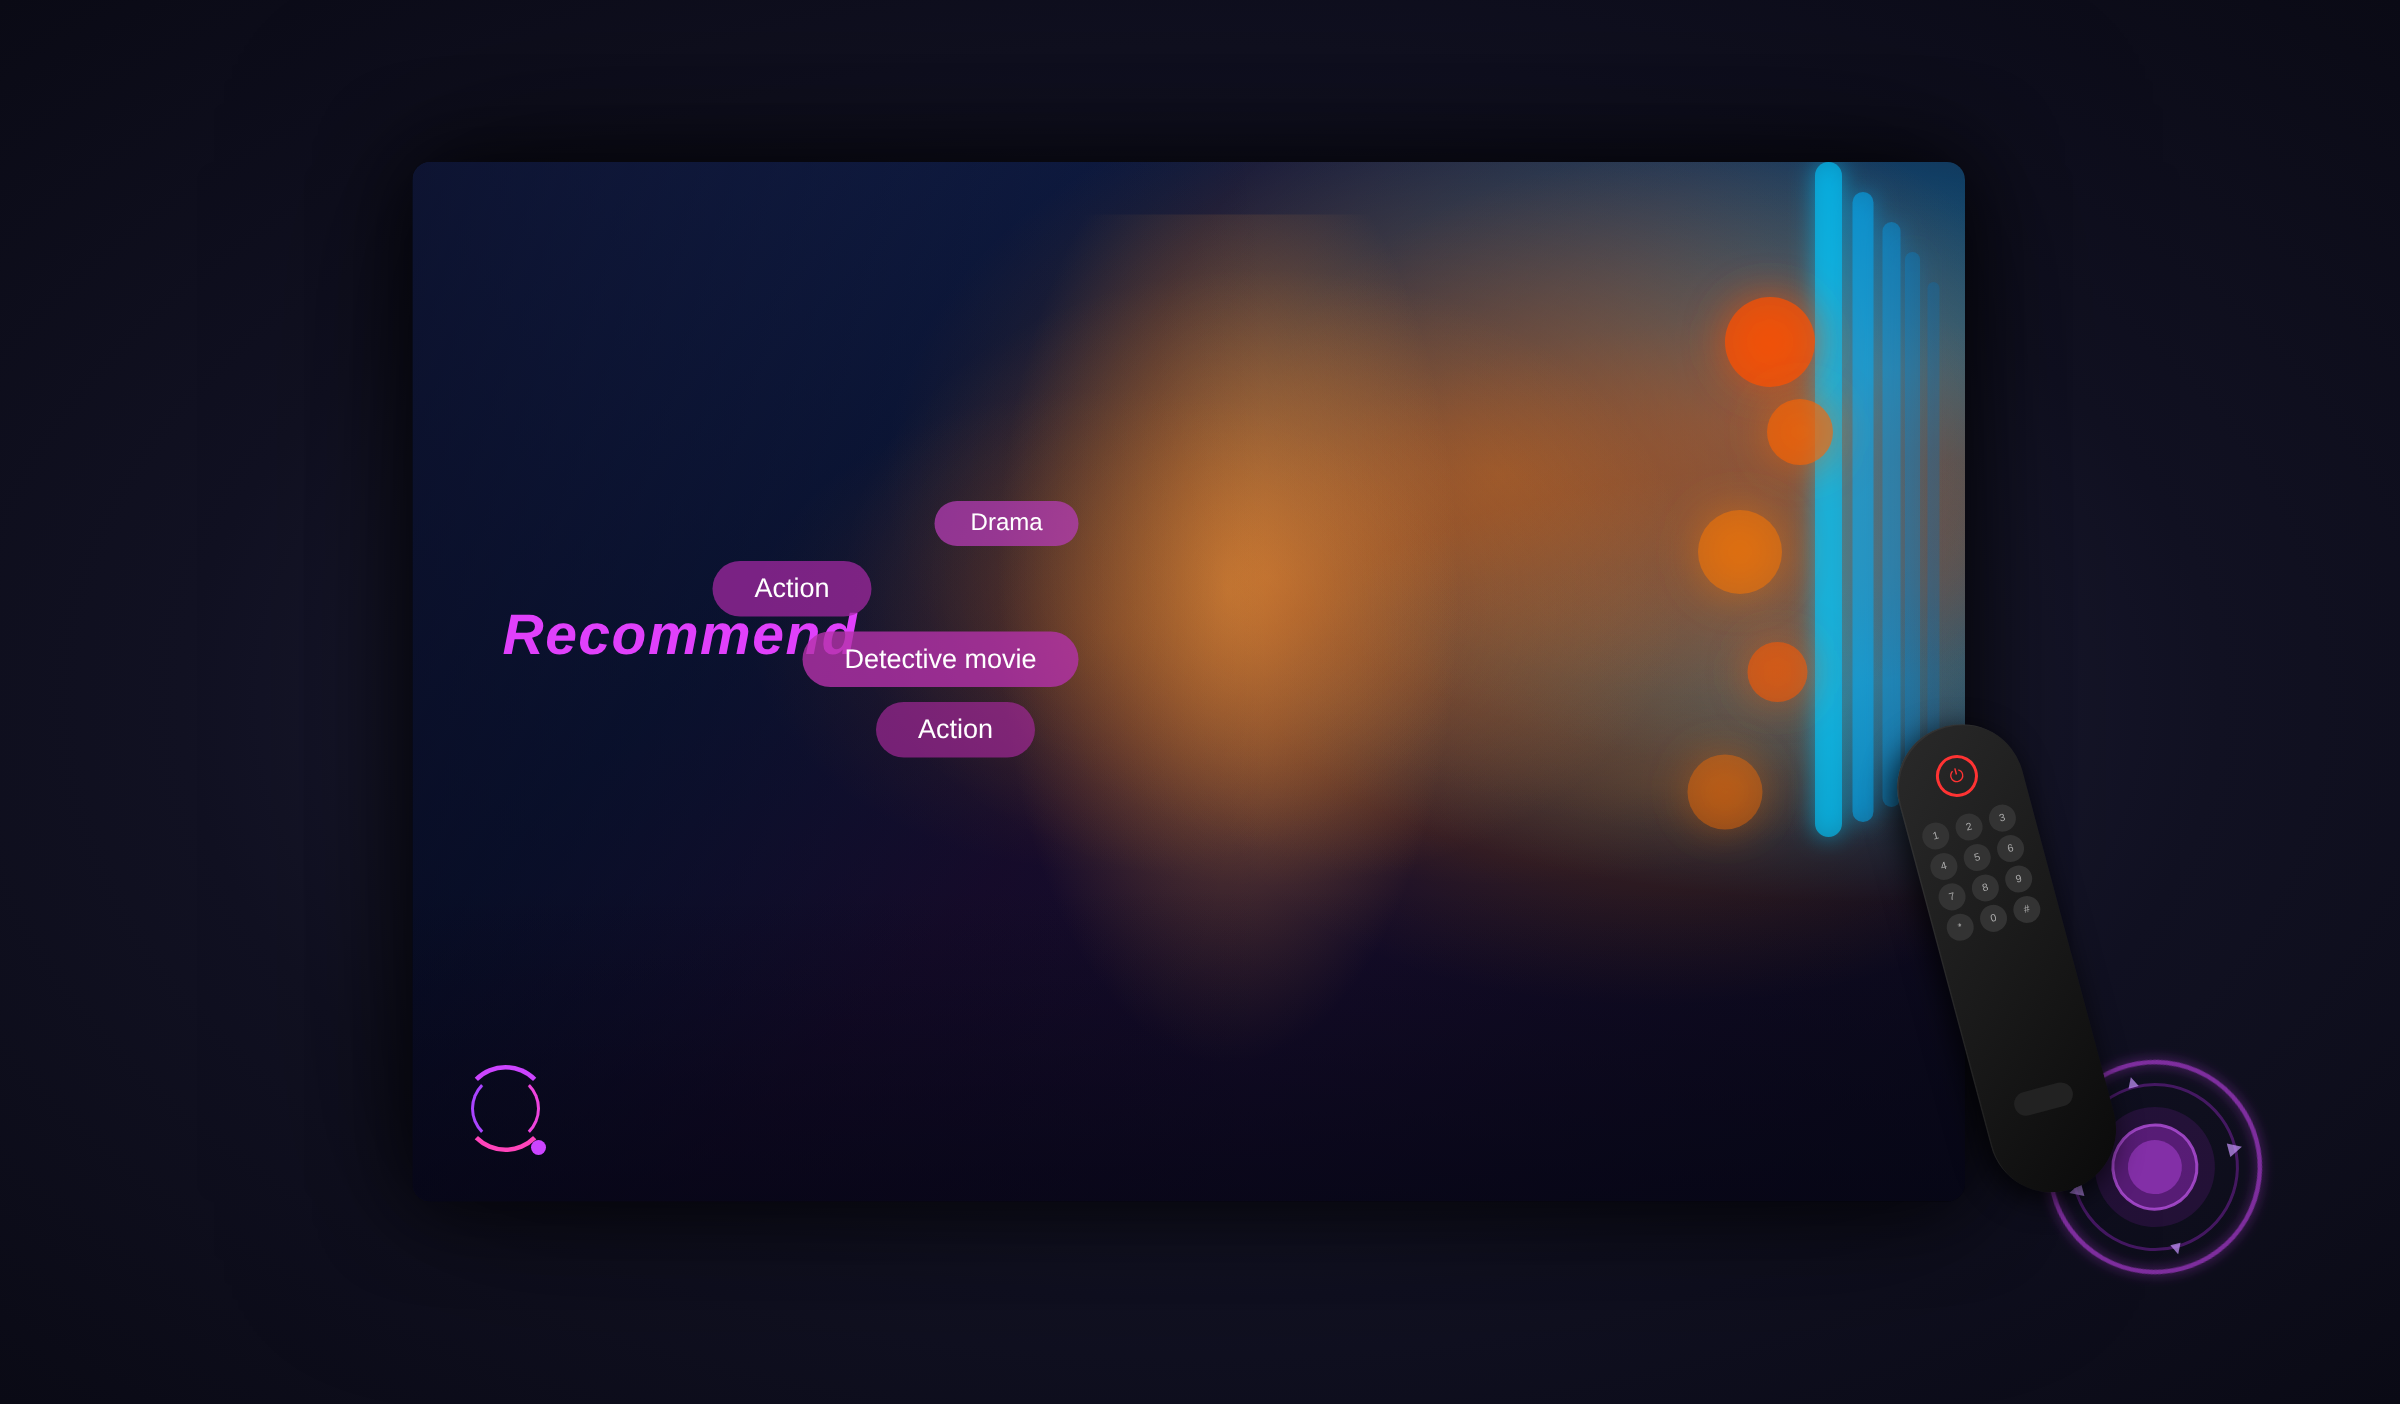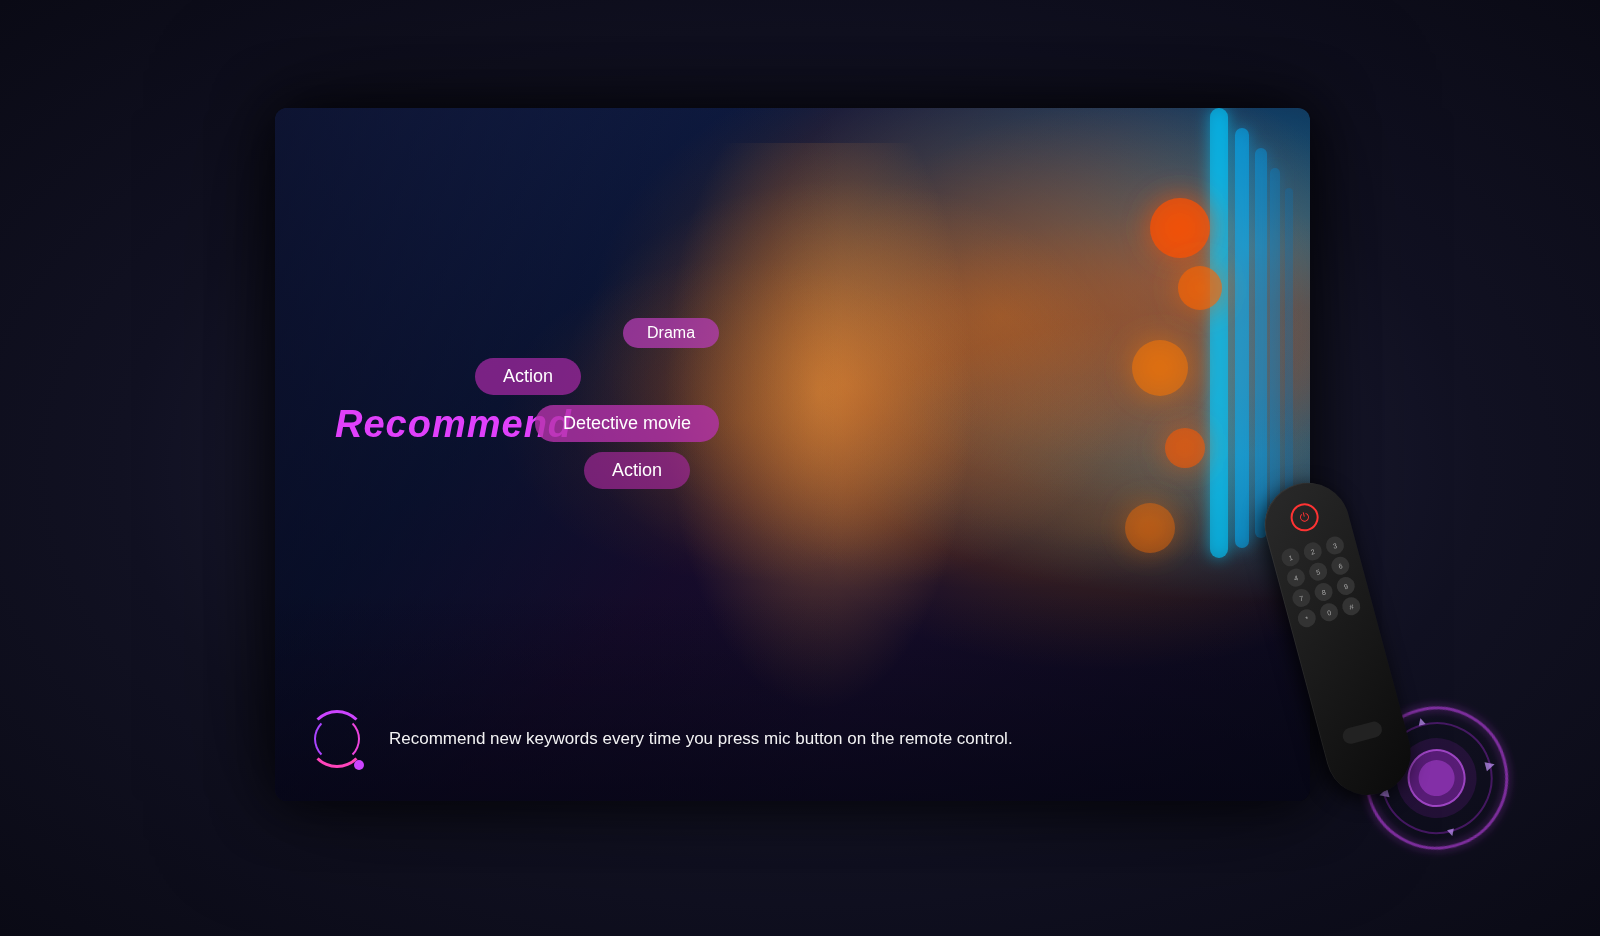--- a/index.html
+++ b/index.html
@@ -125,20 +125,21 @@
       cursor: pointer;
     }
 
     .genre-tag.drama {
       background: rgba(180, 60, 180, 0.75);
       align-self: flex-end;
       margin-right: 0px;
       margin-left: 120px;
       font-size: 16px;
       padding: 6px 24px;
+      margin-top: 16px;
     }
 
     .genre-tag.action {
       background: rgba(160, 40, 160, 0.75);
       align-self: flex-start;
     }
 
     .genre-tag.detective {
       background: rgba(180, 50, 170, 0.8);
       align-self: center;
@@ -385,21 +386,20 @@
           <span>Action</span>
         </div>
       </div>
 
       <div class="voice-bar">
         <div class="voice-icon">
           <div class="voice-icon-ring"></div>
           <div class="voice-icon-ring2"></div>
           <div class="voice-dot"></div>
         </div>
-        <div class="voice-text">Recommend new keywords every time you press mic button on the remote control.</div>
       </div>
 
     </div>
   </div>
 
   <div class="remote-container">
 
     <div class="remote-neon-ring">
       <svg class="neon-ring-svg" viewBox="0 0 160 160">
         <defs>

